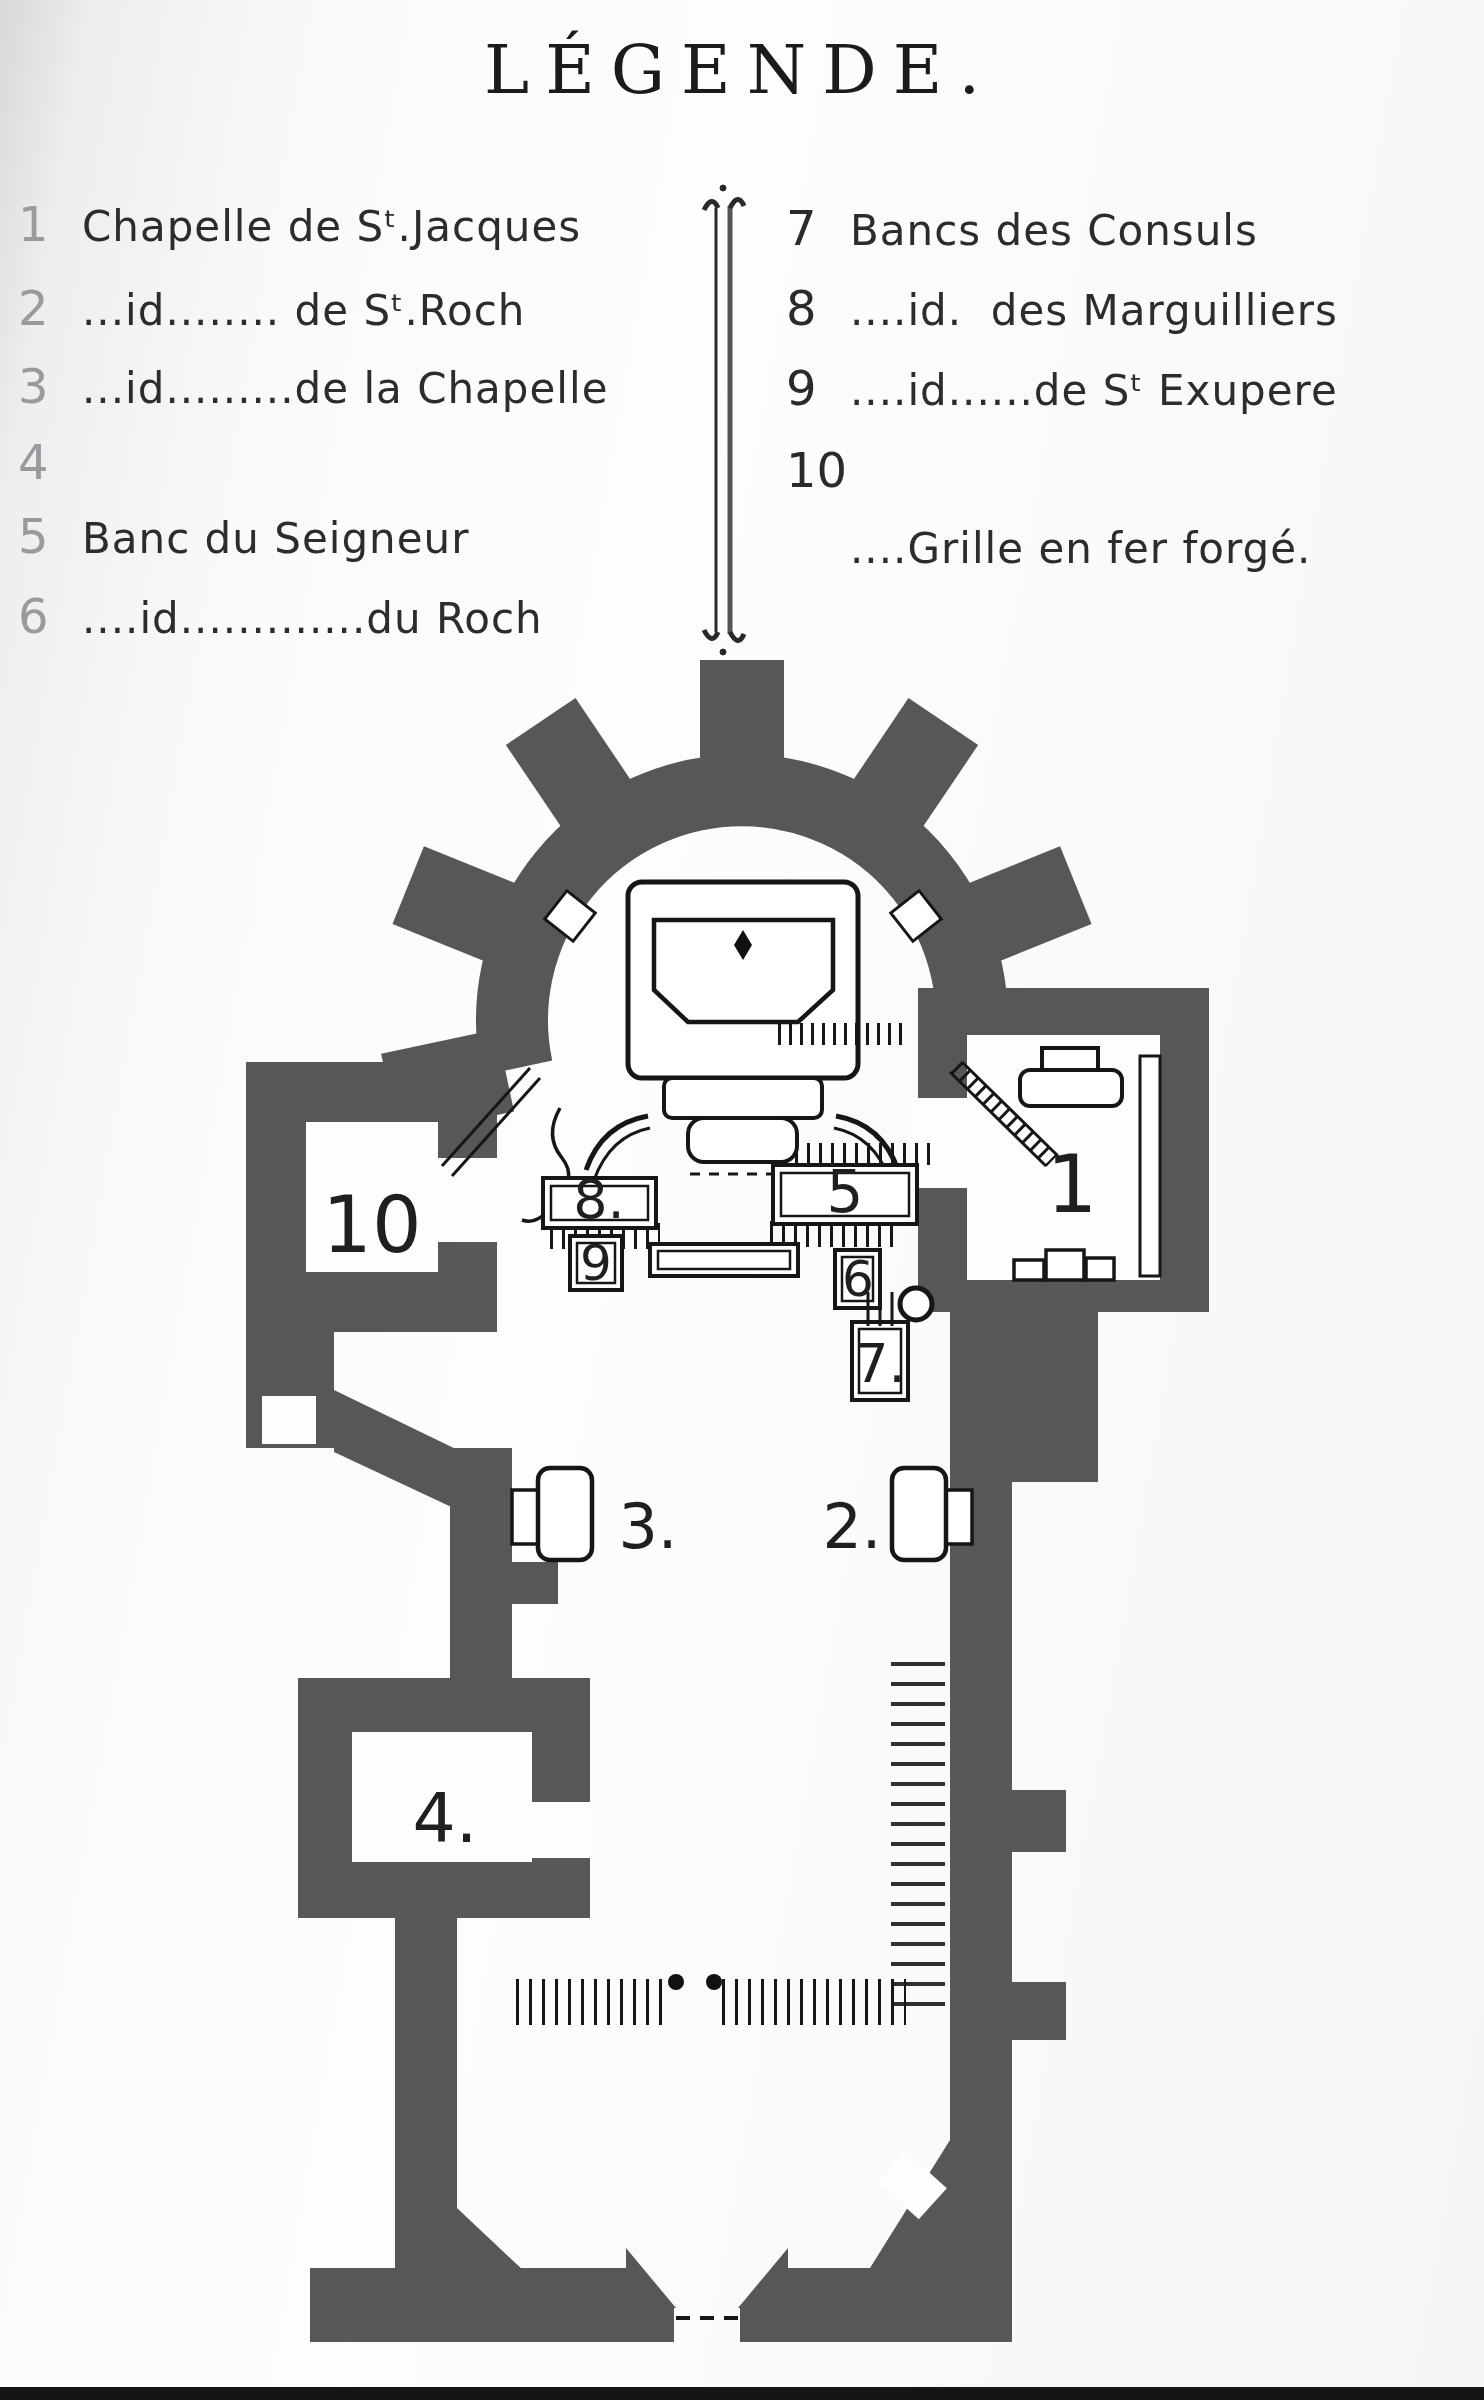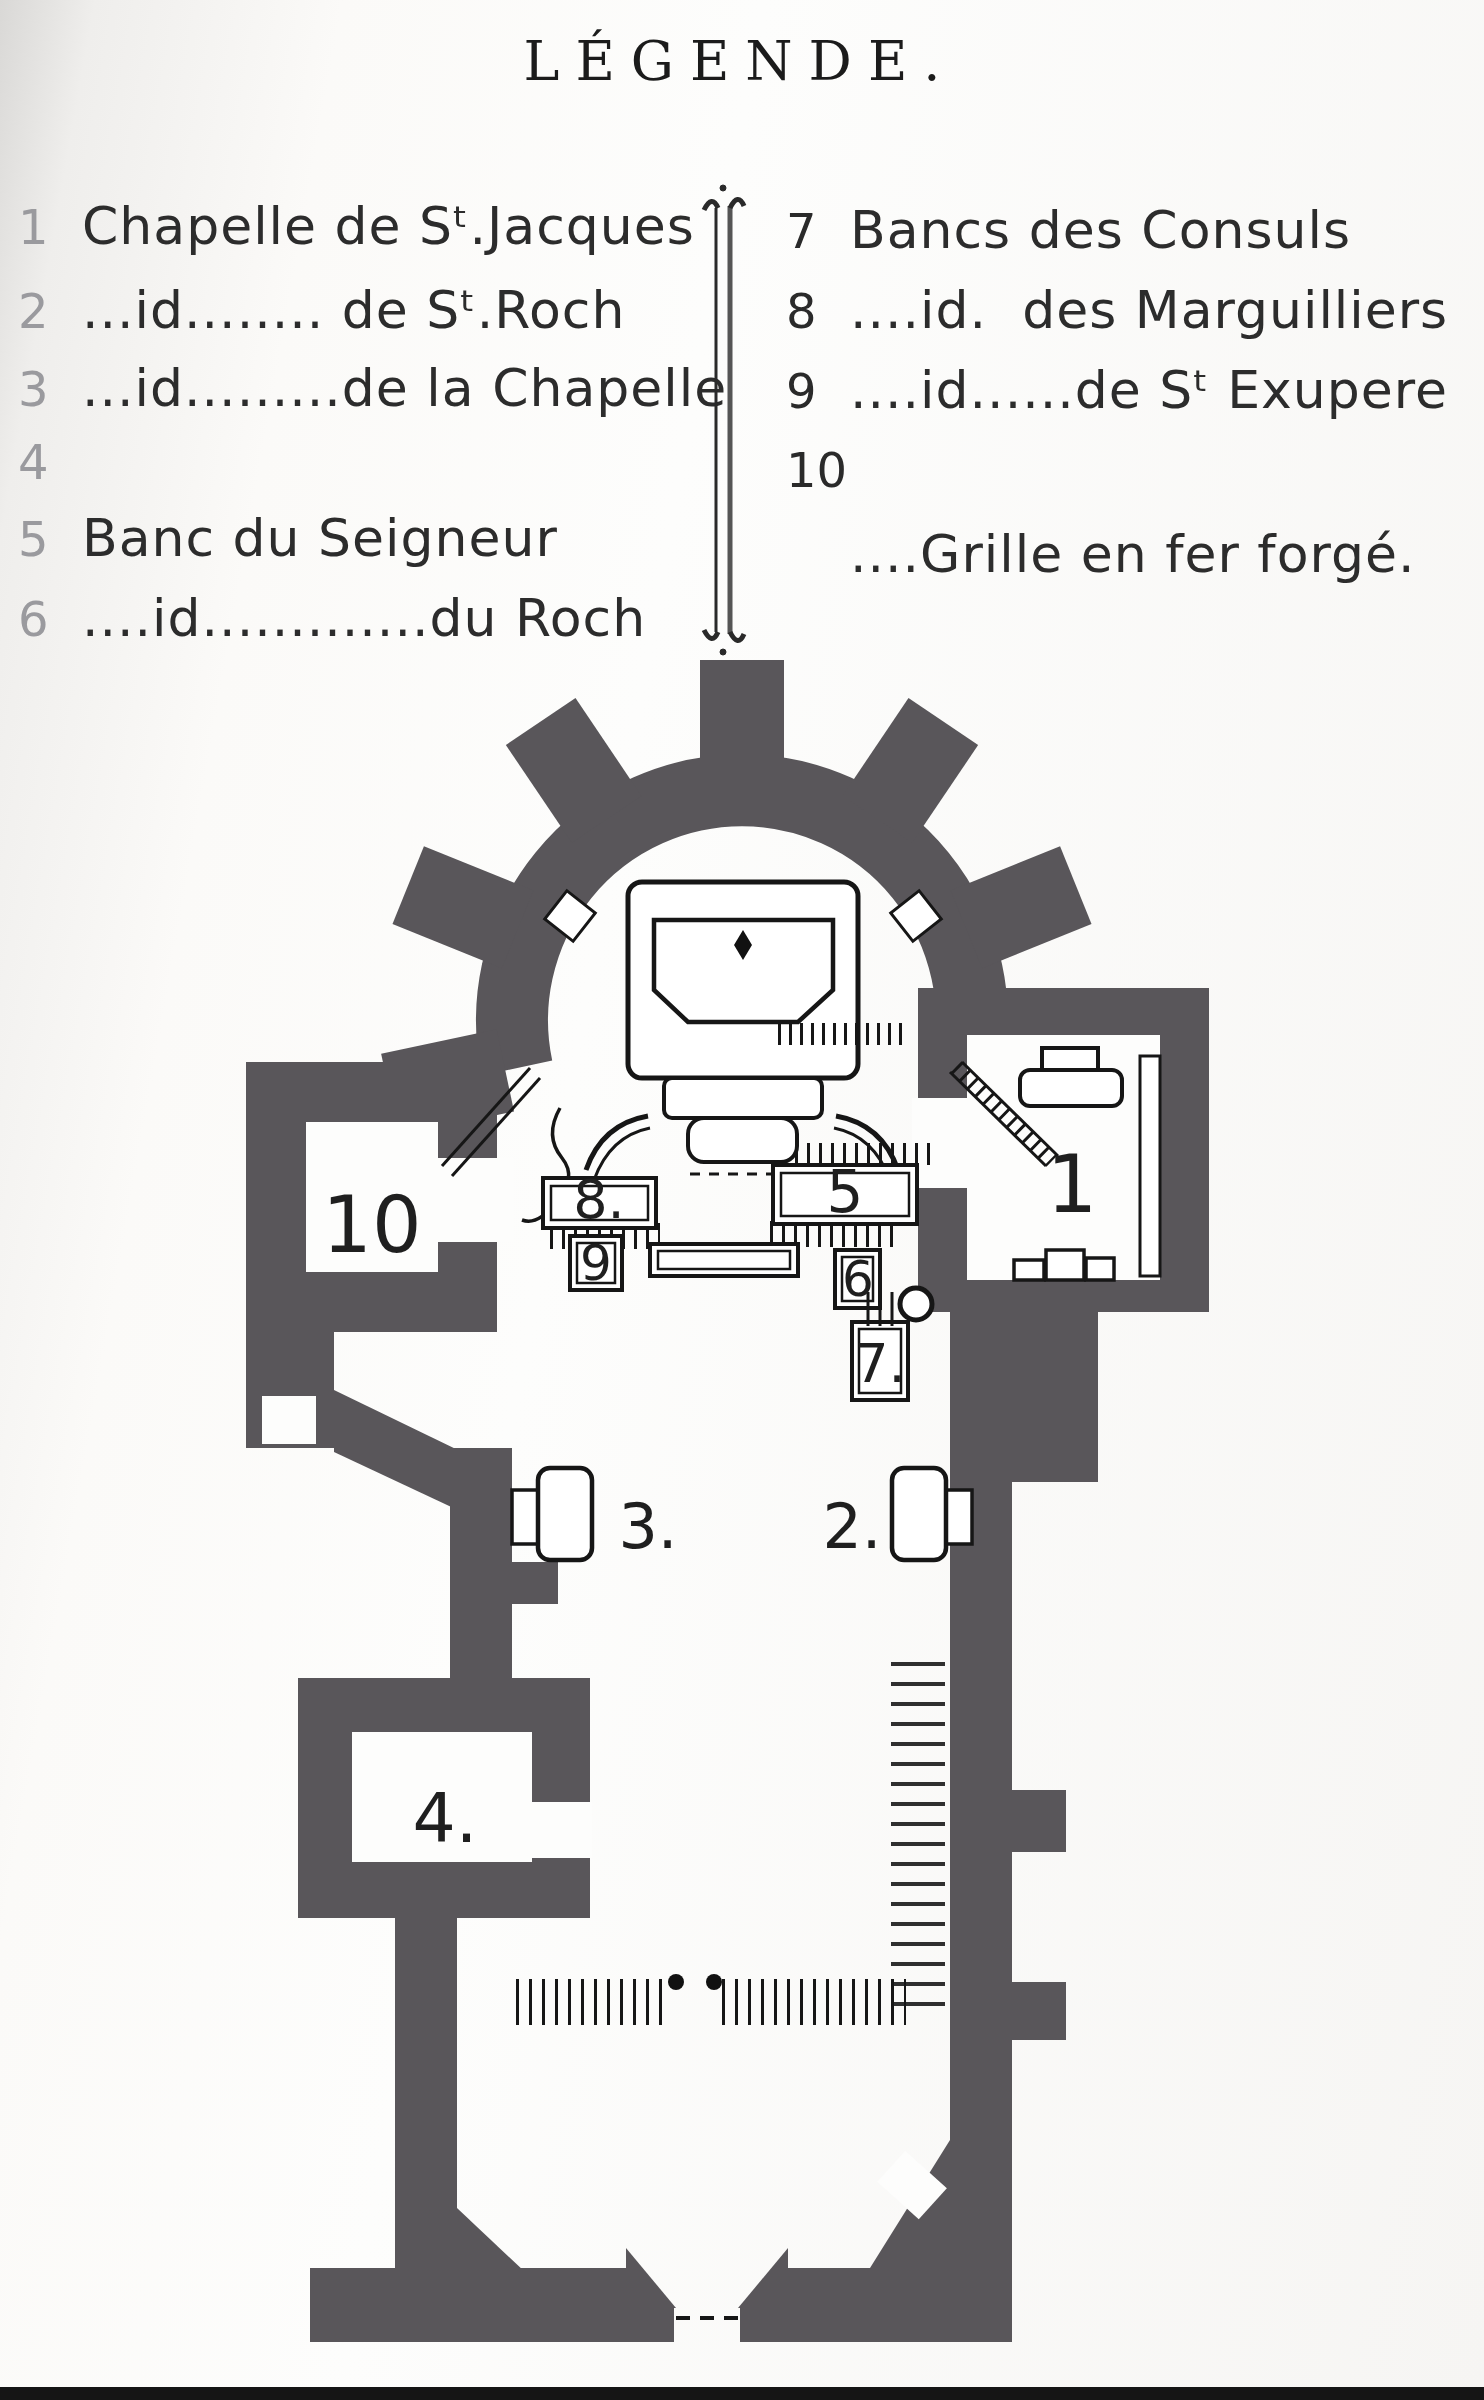--- a/index.html
+++ b/index.html
@@ -3,30 +3,30 @@
 <meta charset="utf-8">
 <style>
   html,body{margin:0;padding:0;}
   body{
     width:1484px;height:2400px;position:relative;overflow:hidden;
     background:linear-gradient(100deg,#d9d8d6 0%,#efeeec 5%,#fbfaf8 18%,#fdfdfc 40%,#f6f5f3 100%);
     font-family:"DejaVu Sans",sans-serif;
   }
   .page-title{
     position:absolute;left:380px;top:30px;width:720px;text-align:center;
-    font-family:"DejaVu Serif",serif;font-size:54px;letter-spacing:16px;
+    font-family:"DejaVu Serif",serif;font-size:68px;letter-spacing:16px;
     color:#1b1b1b;font-weight:400;
   }
   .lrow{position:absolute;display:flex;align-items:baseline;white-space:pre;}
   .lnum{
     display:inline-block;width:64px;font-size:48px;color:#9a9a9e;
     font-family:"DejaVu Sans",sans-serif;
   }
   .col-right .lnum{color:#2a2a2a;}
-  .ltext{font-size:52px;color:#2c2c2c;letter-spacing:1px;}
+  .ltext{font-size:42px;color:#2c2c2c;letter-spacing:1px;}
   .divider{position:absolute;left:700px;top:180px;}
   .edge-bottom{position:absolute;left:0;bottom:0;width:1484px;height:13px;background:#151515;}
   svg text{font-family:"DejaVu Sans",sans-serif;}
 </style>
 </head>
 <body>
 
 <div class="page-title">LÉGENDE.</div>
 
 <div class="col-left">

